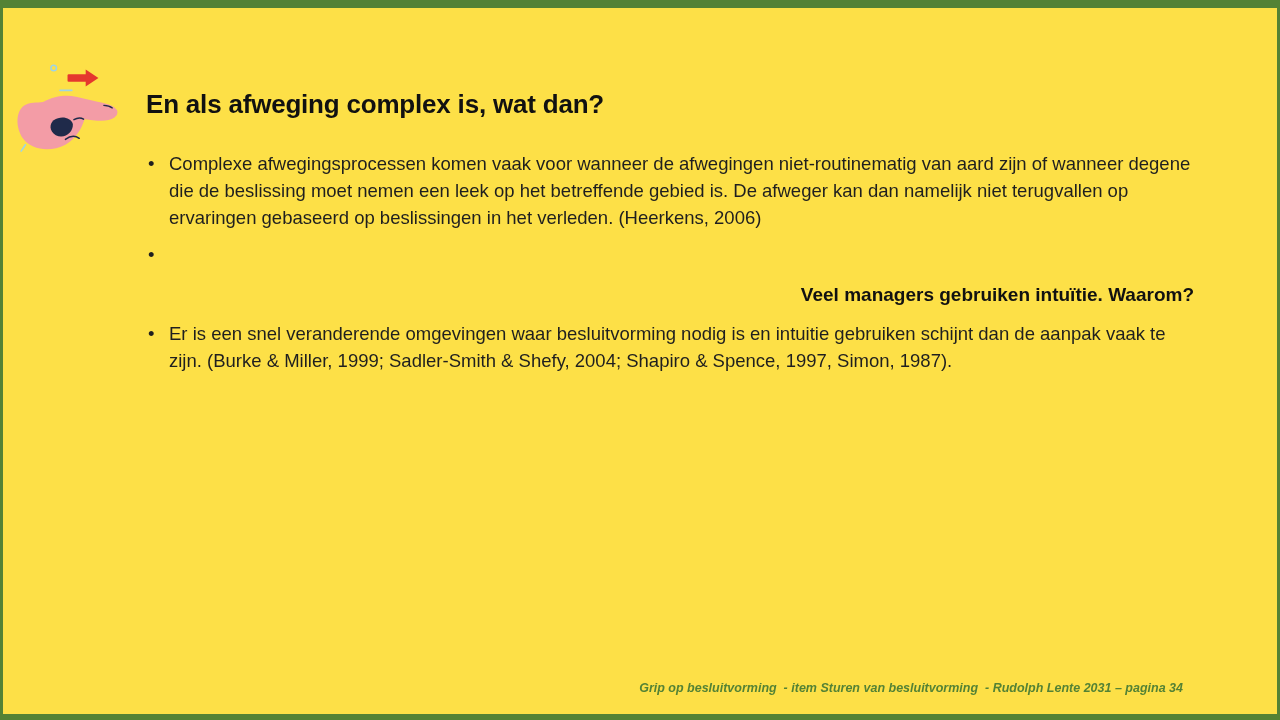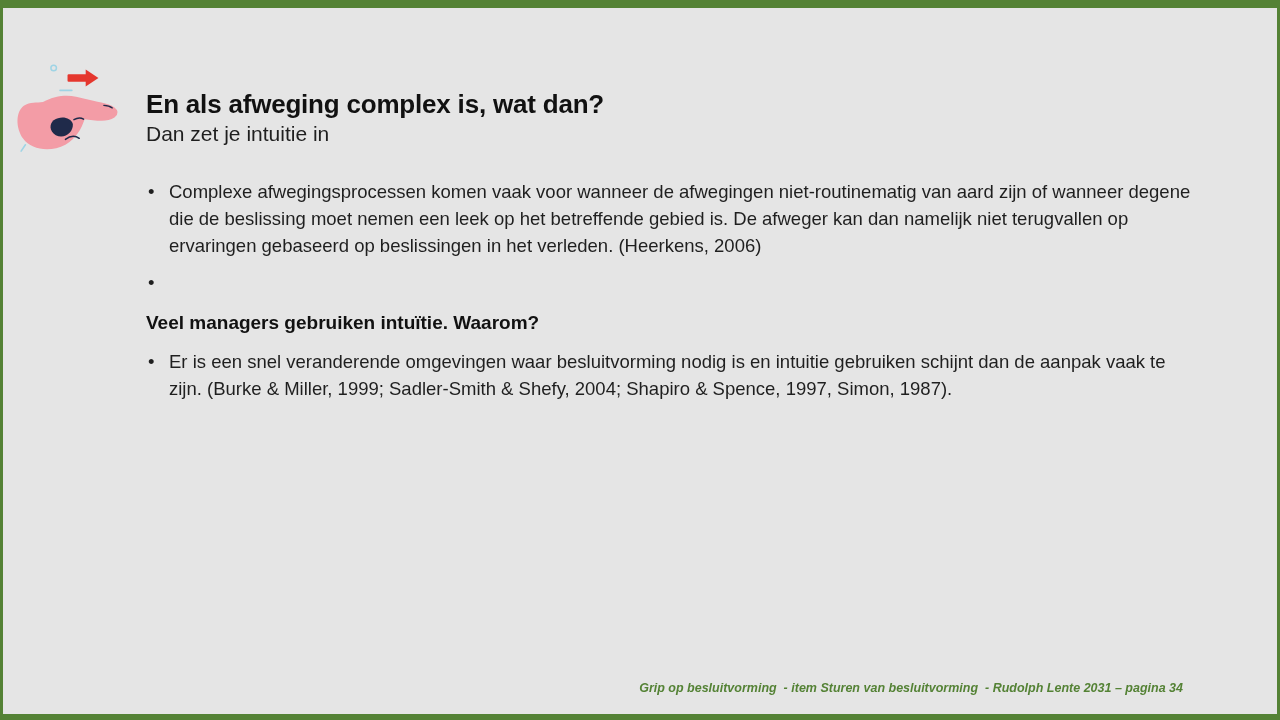--- a/index.html
+++ b/index.html
@@ -8,21 +8,21 @@
     width: 1280px;
     height: 720px;
     background: #ffffff;
     font-family: "Liberation Sans", sans-serif;
   }
   .slide {
     position: relative;
     width: 1280px;
     height: 720px;
     box-sizing: border-box;
-    background: #e5e5e5;
+    background: #fde047;
     border-left: 3px solid #548235;
     border-right: 3px solid #548235;
     border-top: 8px solid #548235;
     border-bottom: 6px solid #548235;
     overflow: hidden;
   }
   .hand-wrap {
     position: absolute;
     left: 8px;
     top: 50px;
@@ -68,20 +68,21 @@
     position: absolute;
     left: 2px;
     top: 0;
   }
   .section-heading {
     margin: 50px 0 12px 0;
     font-size: 19px;
     line-height: 27px;
     font-weight: 700;
     color: #111111;
+    text-align: right;
   }
   ul.bullets-bottom { margin-top: 11px; }
   .footer {
     position: absolute;
     right: 94px;
     top: 673px;
     font-size: 12.5px;
     font-weight: 700;
     font-style: italic;
     color: #548235;
@@ -125,21 +126,20 @@
       <path d="M 59,57.5 Q 64,54.5 68,57" fill="none" stroke="#1f2a4a" stroke-width="1.4" stroke-linecap="round"></path>
 
       <path d="M 51,76 Q 58,70.5 64,75" fill="none" stroke="#1f2a4a" stroke-width="1.3" stroke-linecap="round"></path>
 
       <line x1="9.5" y1="87" x2="13.5" y2="81" stroke="#9fd4e5" stroke-width="1.5" stroke-linecap="round"></line>
     </svg>
   </div>
 
   <div class="content">
     <h1 class="title">En als afweging complex is, wat dan?</h1>
-    <h2 class="subtitle">Dan zet je intuitie in</h2>
 
     <ul class="bullets bullets-top">
       <li>
         <span class="bullet-marker">•</span>
         <span>Complexe afwegingsprocessen komen vaak voor wanneer de afwegingen niet-routinematig van aard zijn of wanneer degene die de beslissing moet nemen een leek op het betreffende gebied is. De afweger kan dan namelijk niet terugvallen op ervaringen gebaseerd op beslissingen in het verleden. (Heerkens, 2006)</span>
       </li>
       <li>
         <span class="bullet-marker">•</span>
       </li>
     </ul>

